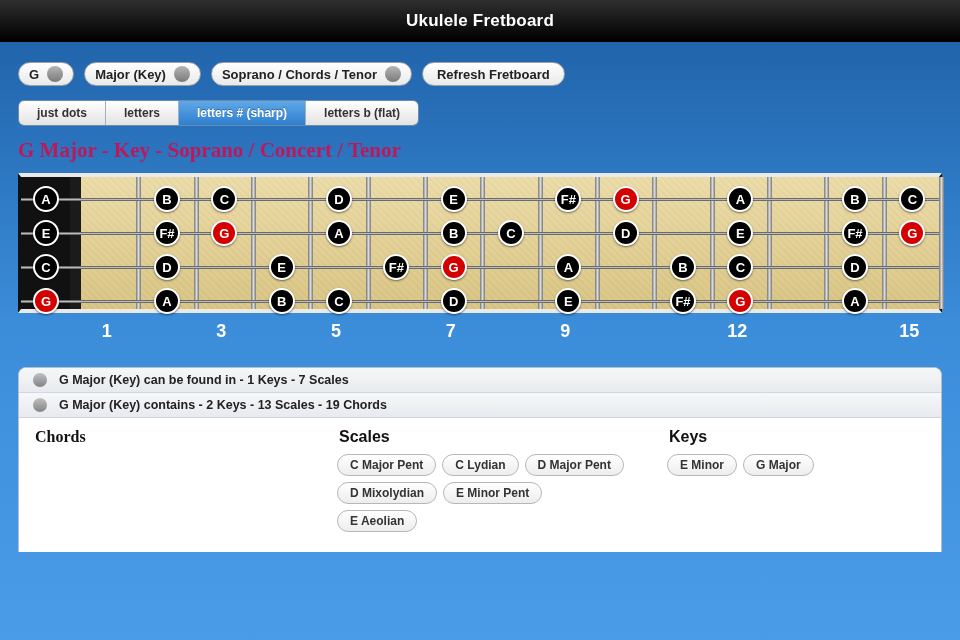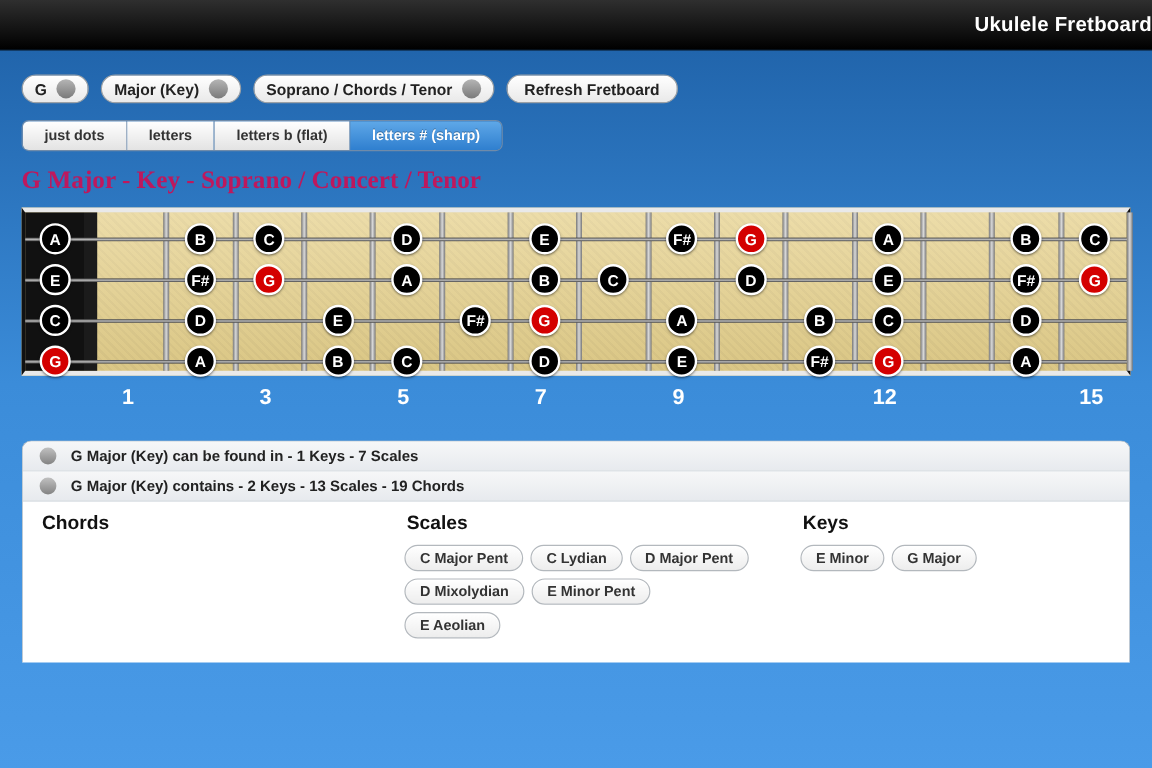--- a/index.html
+++ b/index.html
@@ -1,19 +1,19 @@
 <!DOCTYPE html>
 <html><head>
 <meta charset="utf-8">
 <style>
   * { box-sizing: border-box; margin: 0; padding: 0; }
   html, body { width: 960px; height: 640px; overflow: hidden; font-family: "Helvetica Neue", Helvetica, Arial, sans-serif; }
   body { background: linear-gradient(to bottom, #1d5fa5 0%, #3b8cd9 50%, #4a9be8 100%); }
 
-  .titlebar { height: 42px; background: linear-gradient(to bottom, #2f2f2f, #000); display: flex; align-items: center; justify-content: flex-end; color: #fff; font-weight: 700; font-size: 17px; letter-spacing: .2px; border-bottom: 1px solid #000; }
+  .titlebar { height: 42px; background: linear-gradient(to bottom, #2f2f2f, #000); display: flex; align-items: center; justify-content: center; color: #fff; font-weight: 700; font-size: 17px; letter-spacing: .2px; border-bottom: 1px solid #000; }
 
   .toolbar { display: flex; gap: 10px; padding: 20px 18px 10px 18px; align-items: center; }
   .pill {
     display: inline-flex; align-items: center; gap: 8px;
     background: linear-gradient(to bottom, #ffffff, #e9e9e9);
     border: 1px solid #9aa0a6; border-radius: 14px; padding: 1px 10px 1px 10px;
     font-size: 13px; font-weight: 700; color: #222; cursor: pointer;
     box-shadow: inset 0 1px 0 #fff;
     height: 24px;
   }
@@ -73,21 +73,21 @@
     display: flex; align-items: center; gap: 12px;
     padding: 5px 14px;
     font-size: 12.5px; font-weight: 700; color: #222;
     border-bottom: 1px solid #cfd6dd;
     background: linear-gradient(to bottom, #f6f7f8, #e7eaee);
   }
   .panel-row .dot { width: 14px; height: 14px; border-radius: 50%; background: linear-gradient(to bottom, #c0c0c0, #838383); flex: none; }
 
   .lists { display: flex; padding: 6px 14px 20px 14px; gap: 4px; }
   .col { flex: none; }
-  .col.chords { width: 300px; }
+  .col.chords { width: 300px; font-family: Liberation Serif, serif; }
   .col.scales { width: 290px; }
   .col.keys { width: 260px; margin-left: 36px; }
   .col h3 { font-size: 16px; font-weight: 800; color: #111; padding: 4px 2px 8px 2px; }
   .chiprow { display: flex; flex-wrap: wrap; gap: 6px 6px; }
   .chip {
     display: inline-flex; align-items: center; background: linear-gradient(to bottom,#ffffff,#ededed);
     border: 1px solid #b3b8bd; border-radius: 12px; padding: 2px 12px;
     font-size: 12px; font-weight: 700; color: #333; cursor: pointer;
     box-shadow: inset 0 1px 0 #fff;
     height: 22px;
@@ -114,22 +114,22 @@
     <span class="dot"></span>
   </div>
   <div class="pill refresh">
     <span>Refresh Fretboard</span>
   </div>
 </div>
 
 <div class="seg" id="seg">
     <div class="seg-btn">just dots</div>
     <div class="seg-btn">letters</div>
+    <div class="seg-btn active">letters # (sharp)</div>
     <div class="seg-btn">letters b (flat)</div>
-    <div class="seg-btn active">letters # (sharp)</div>
   </div>
 
 <div class="heading">G Major - Key - Soprano / Concert / Tenor</div>
 
 <div class="fret-wrap">
   <div class="fretboard" id="fb">
     <div class="openzone"></div>
     <div class="nut"></div>
   <div class="fretline" style="left: 115.333px;"></div>
       <div class="fretline" style="left: 172.667px;"></div>

